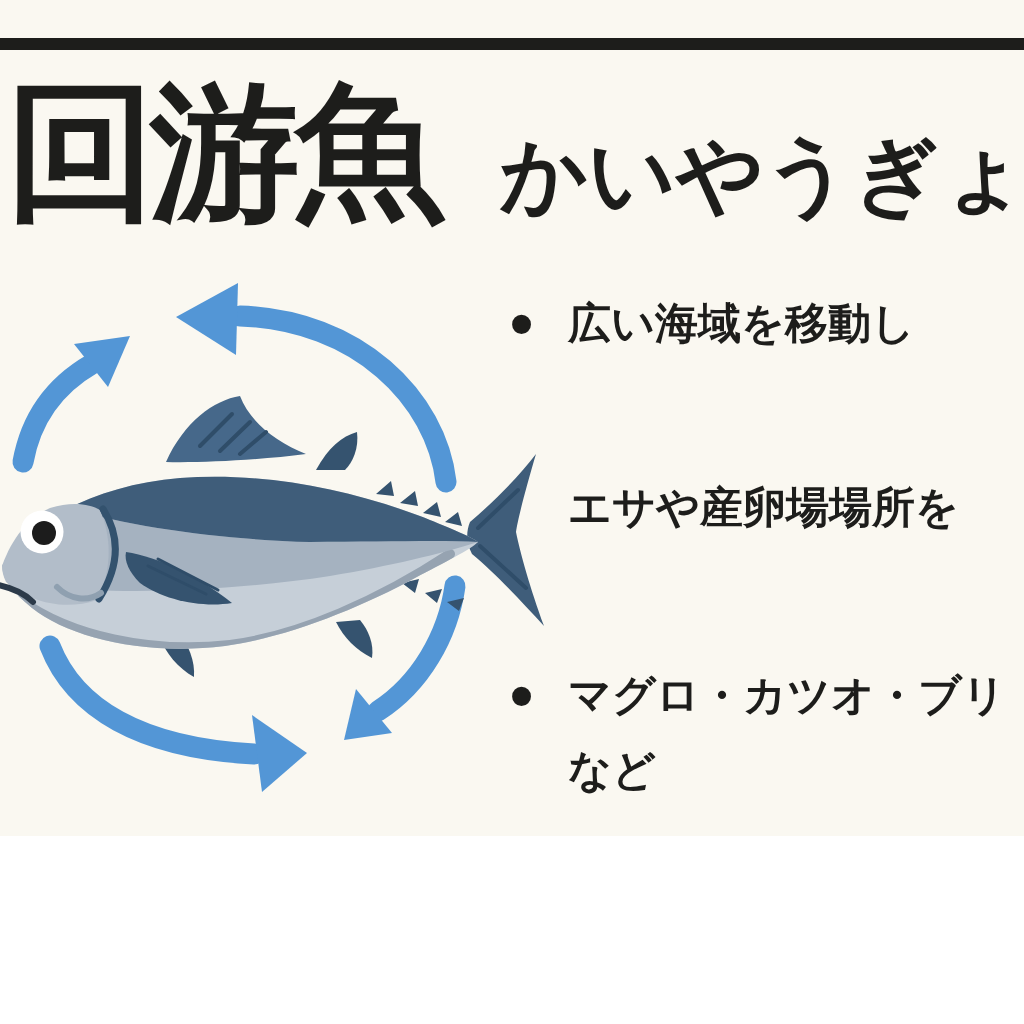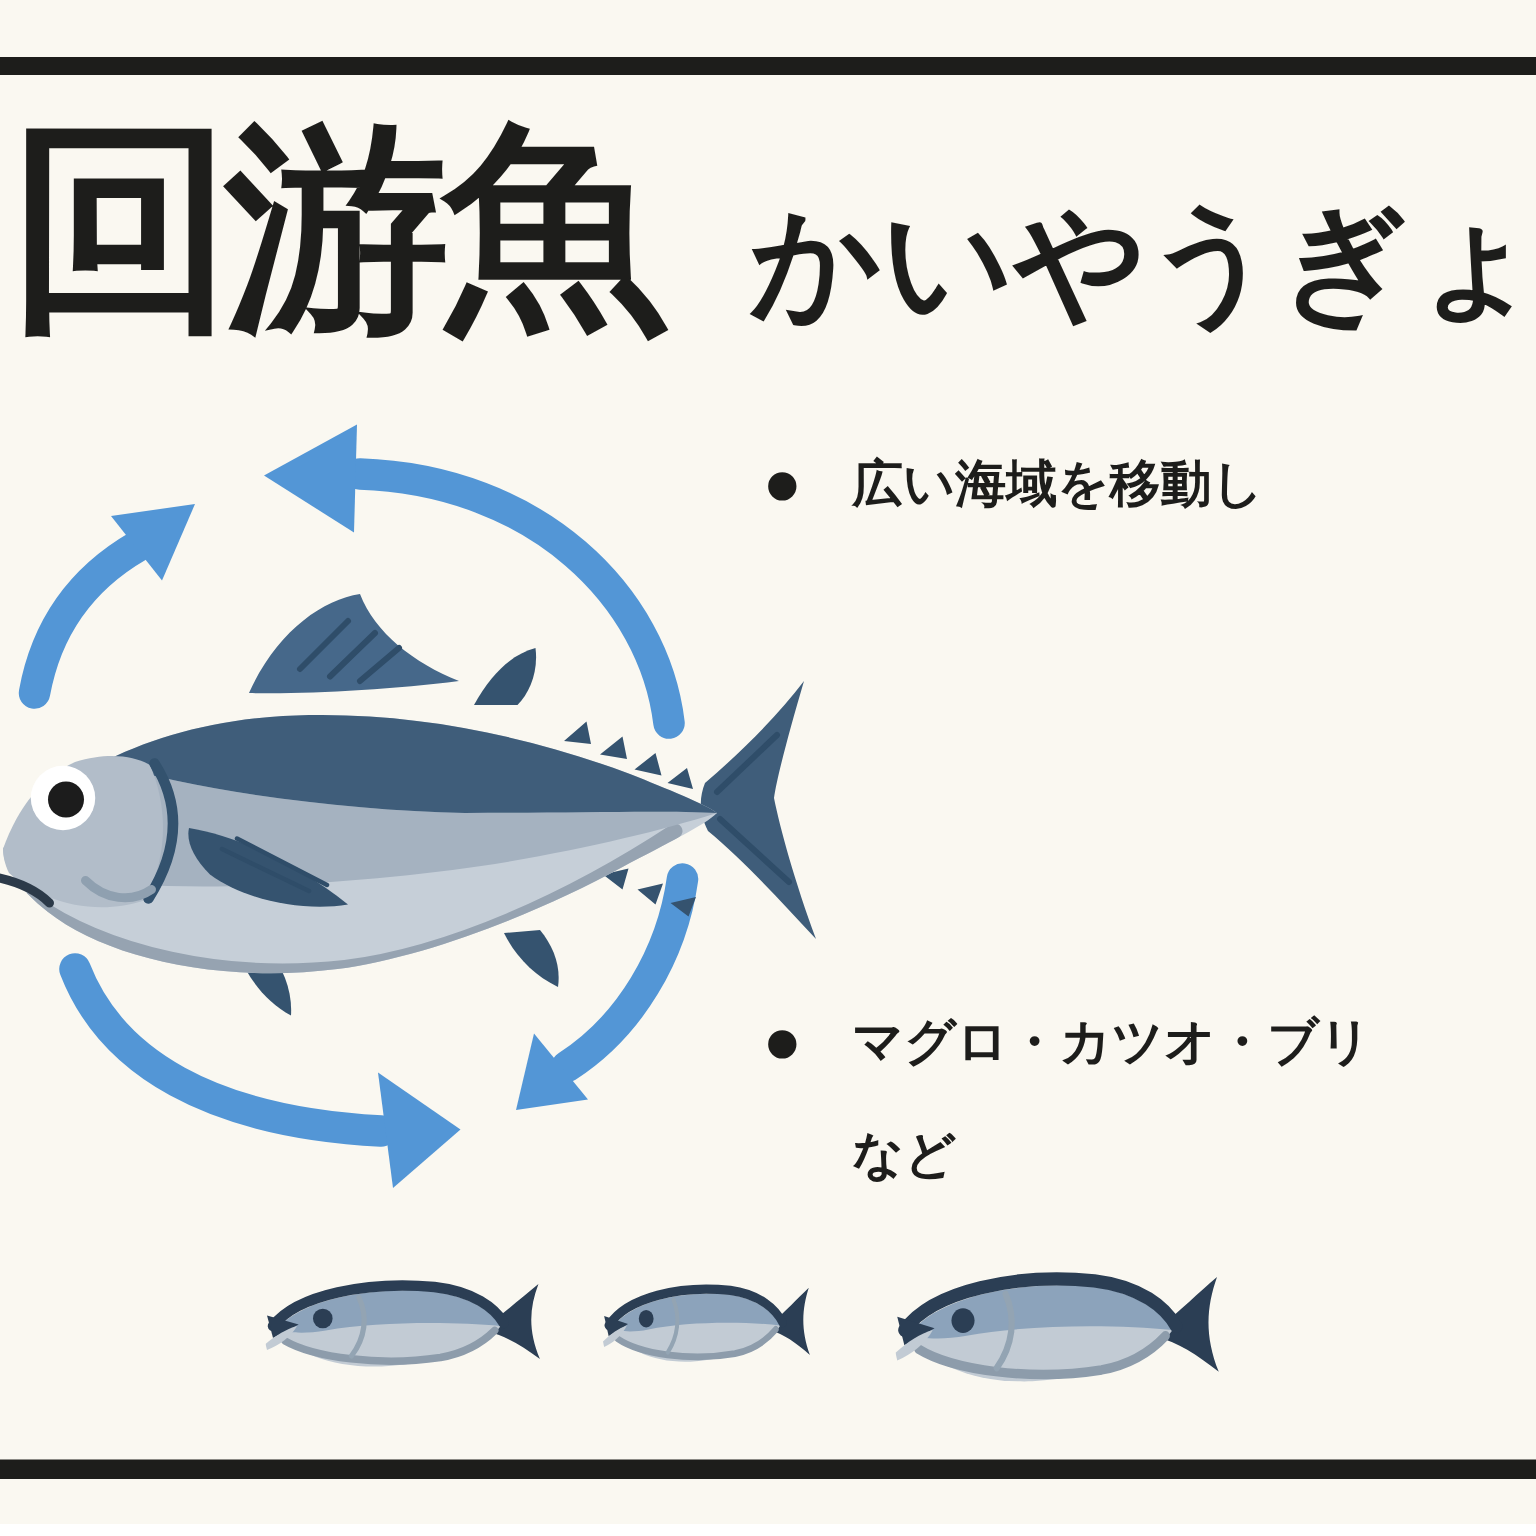--- a/index.html
+++ b/index.html
@@ -1,19 +1,19 @@
 <!DOCTYPE html>
 <html style="--background: #faf8f1; --ink: #1d1d1b; --arrow-blue: #5396d6; --fish-back: #3f5d7a; --fish-mid: #a5b2c0; --fish-belly: #c6cfd8; --fish-fin: #35536f; --fish-head: #b2bdc9; --small-fish-dark: #2b3e54; --small-fish-mid: #8ca3bb; --small-fish-belly: #c2cbd4;"><head>
 <meta charset="utf-8">
 <style>
   html, body { margin: 0; padding: 0; }
   .canvas {
     position: relative;
     width: 1024px;
-    height: 1016px;
+    height: 836px;
     overflow: hidden;
     background: var(--background, #faf8f1);
     font-family: "Liberation Sans", sans-serif;
     color: var(--ink, #1d1d1b);
   }
   .rule {
     position: absolute;
     left: 0;
     width: 1024px;
     background: var(--ink, #1d1d1b);
@@ -53,21 +53,21 @@
     width: 58px;
     flex: 0 0 58px;
     font-size: 66px;
     line-height: 75px;
     text-align: left;
     padding-left: 6px;
     font-weight: bold;
   }
   .bullet-lines { white-space: nowrap; }
   .bullet-line {
-    font-size: 34px;
+    font-size: 43px;
     line-height: 75px;
     font-weight: bold;
     white-space: nowrap;
   }
   .b1 { top: 286px; }
   .b2 { top: 470px; }
   .b3 { top: 658px; }
 
   .main-illustration {
     position: absolute;
@@ -169,20 +169,21 @@
 
   <div class="bullet-item b1">
     <div class="bullet-marker">•</div>
     <div class="bullet-lines">
       <div class="bullet-line">広い海域を移動し</div>
     </div>
   </div>
   <div class="bullet-item b2">
     <div class="bullet-marker"></div>
     <div class="bullet-lines">
+      <div class="bullet-line">エサや産卵場場所を</div>
     </div>
   </div>
   <div class="bullet-item b3">
     <div class="bullet-marker">•</div>
     <div class="bullet-lines">
       <div class="bullet-line">マグロ・カツオ・ブリ</div>
       <div class="bullet-line">など</div>
     </div>
   </div>
 

